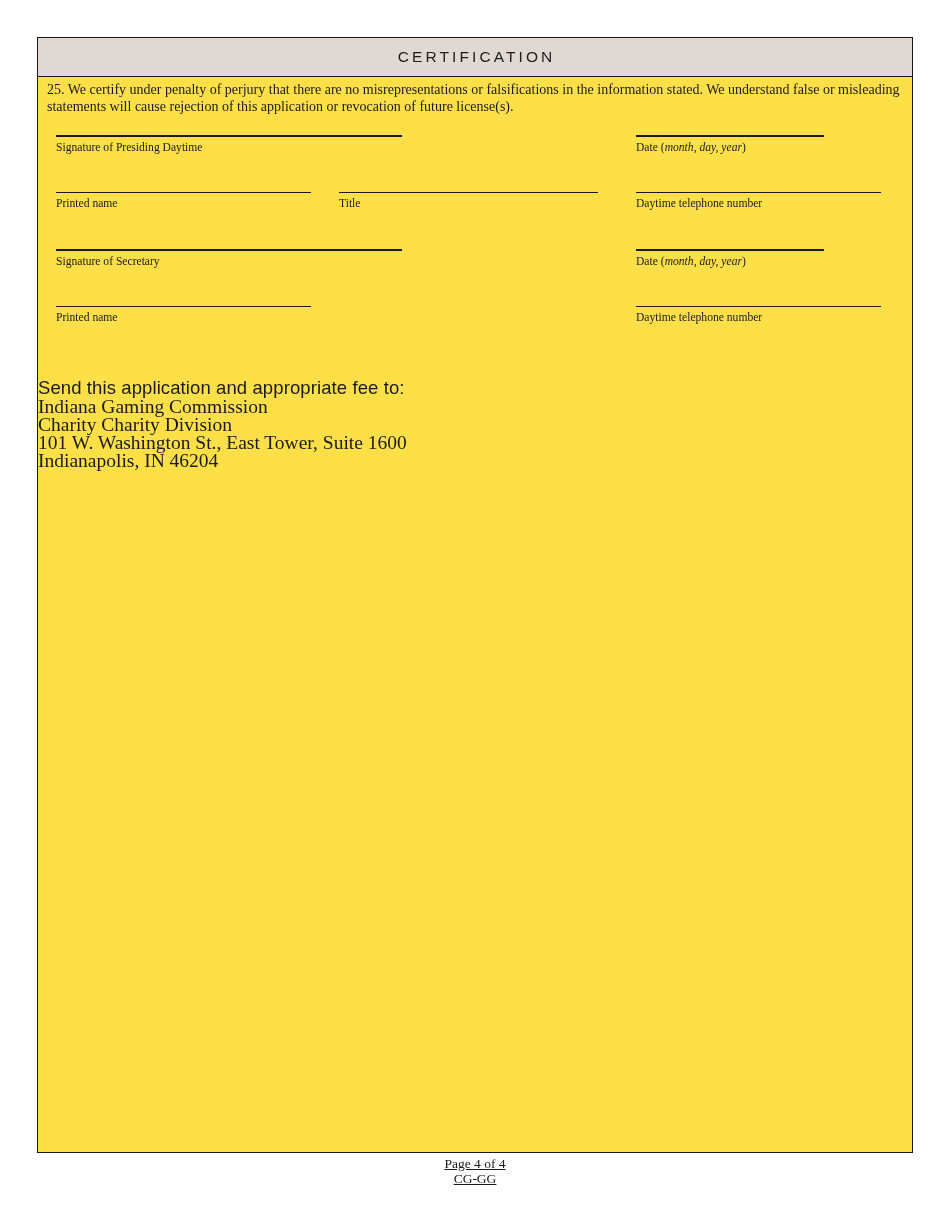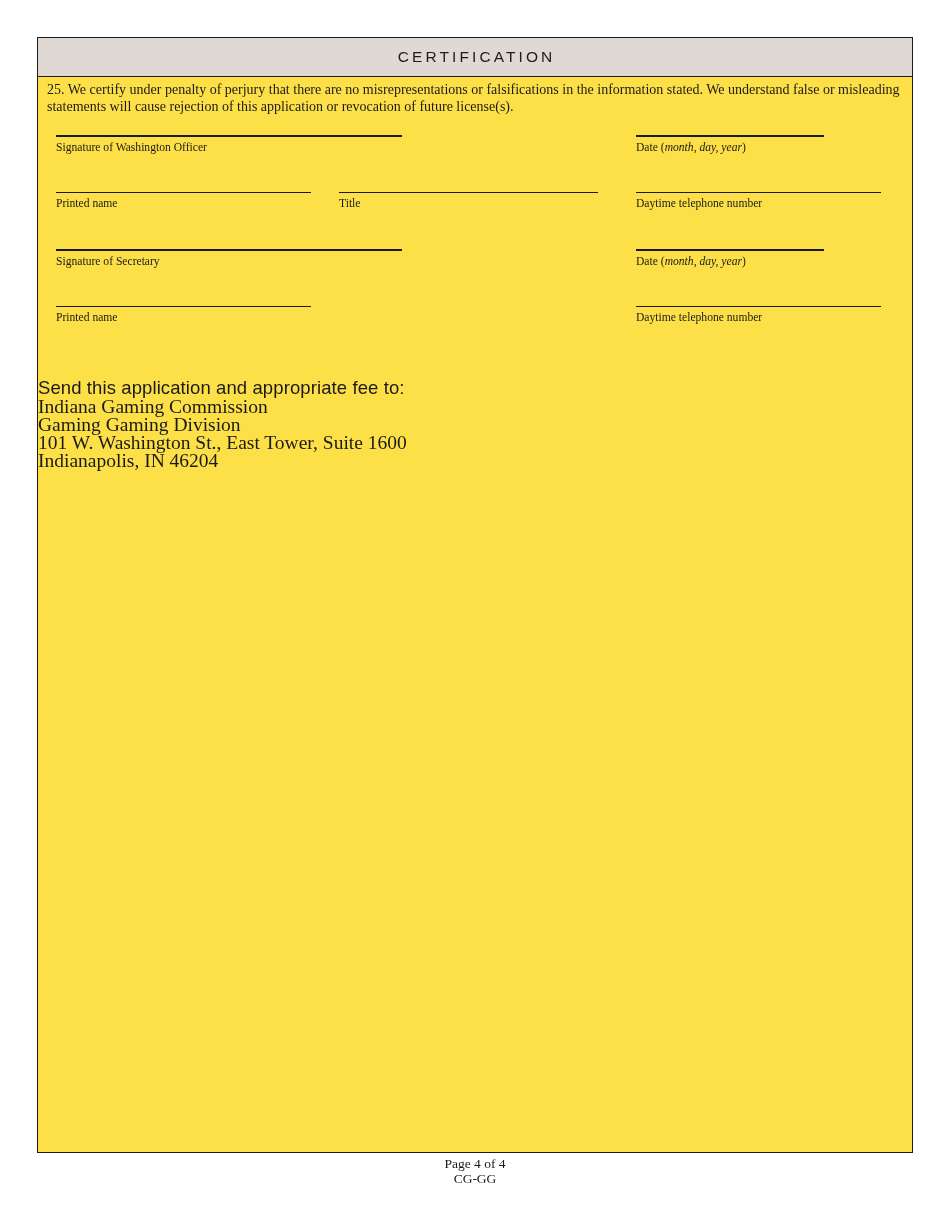--- a/index.html
+++ b/index.html
@@ -124,39 +124,40 @@
     position: absolute;
     left: 37px;
     top: 1157px;
     width: 876px;
     text-align: center;
   }
   .footer-line {
     font-size: 13.5px;
     line-height: 14.5px;
     color: #1a1a1a;
+    text-decoration: underline;
   }
 </style>
 </head>
 <body>
 
 <div id="page-frame">
 
   <div class="section-header">
     <div class="section-header-title">CERTIFICATION</div>
   </div>
 
   <div class="cert-statement">25. We certify under penalty of perjury that there are no misrepresentations or falsifications in the information stated.  We understand false or misleading statements will cause rejection of this application or revocation of future license(s).</div>
 
   <div class="sig-area">
 
     <div class="sig-row">
       <div class="field f-sig">
         <div class="field-rule thick"></div>
-        <div class="field-label">Signature of Washington Officer</div>
+        <div class="field-label">Signature of Presiding Daytime</div>
       </div>
       <div class="field f-date">
         <div class="field-rule thick"></div>
         <div class="field-label"><span>Date (</span><i>month, day, year</i><span>)</span></div>
       </div>
     </div>
 
     <div class="sig-row">
       <div class="field f-printed">
         <div class="field-rule"></div>
@@ -192,21 +193,21 @@
         <div class="field-rule"></div>
         <div class="field-label">Daytime telephone number</div>
       </div>
     </div>
 
   </div>
 
   <div class="mailto">
     <div class="mailto-lead">Send this application and appropriate fee to:</div>
     <div class="mailto-line">Indiana Gaming Commission</div>
-    <div class="mailto-line">Gaming Gaming Division</div>
+    <div class="mailto-line">Charity Charity Division</div>
     <div class="mailto-line">101 W. Washington St., East Tower, Suite 1600</div>
     <div class="mailto-line">Indianapolis, IN 46204</div>
   </div>
 
 </div>
 
 <div id="page-footer">
   <div class="footer-line">Page 4 of 4</div>
   <div class="footer-line">CG-GG</div>
 </div>

